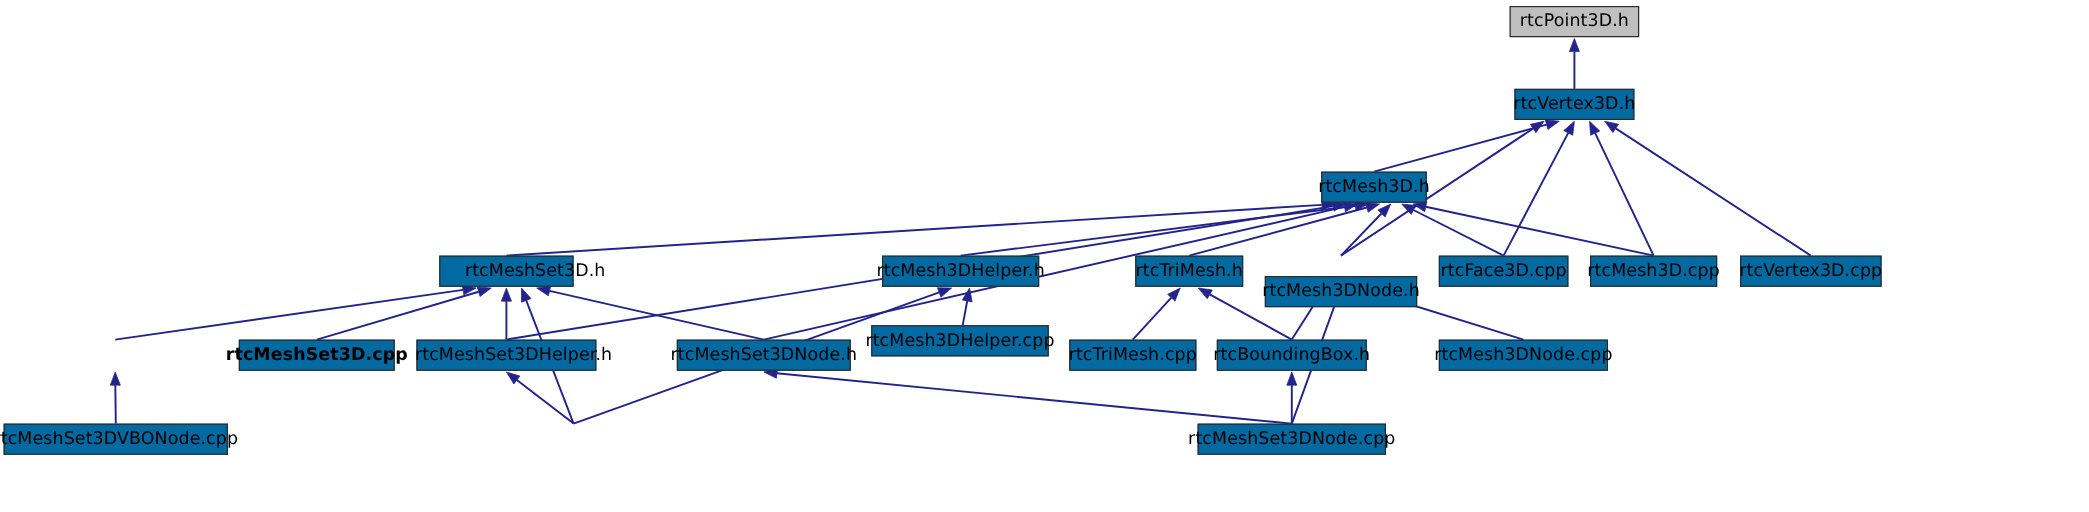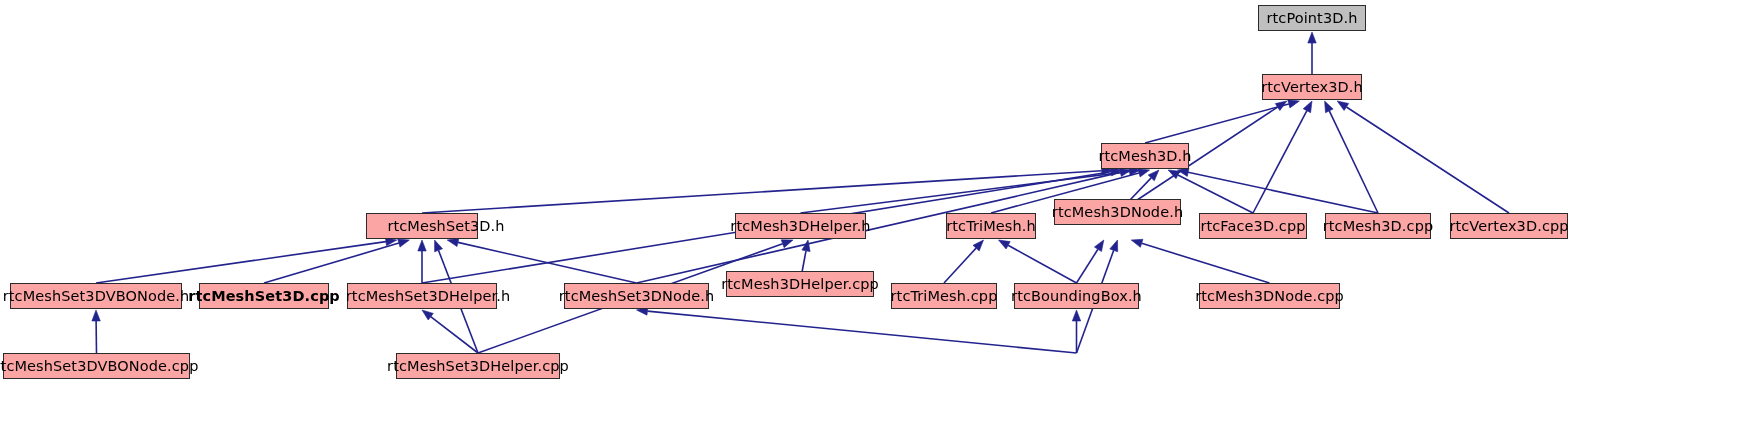--- a/index.html
+++ b/index.html
@@ -28,21 +28,21 @@
   #node-layer {
     position: absolute;
     left: 0;
     top: 0;
     width: 1741px;
     height: 427px;
   }
   .gnode {
     position: absolute;
     box-sizing: border-box;
-    background: #fca5a5;
+    background: #0369a1;
     border: 1px solid #2b2b2b;
     display: flex;
     align-items: center;
     justify-content: center;
     white-space: nowrap;
     color: #000000;
     font-size: 14.5px;
     letter-spacing: 0.1px;
     line-height: 1;
     height: 26px;
@@ -195,35 +195,32 @@
       </div>
       <div class="gnode" style="left: 366px; top: 213px; width: 112px; padding-left: 48px;">
         <span class="nlabel">rtcMeshSet3D.h</span>
       </div>
       <div class="gnode" style="left: 735px; top: 213px; width: 131px;">
         <span class="nlabel">rtcMesh3DHelper.h</span>
       </div>
       <div class="gnode" style="left: 946px; top: 213px; width: 90px;">
         <span class="nlabel">rtcTriMesh.h</span>
       </div>
-      <div class="gnode" style="left: 1054px; top: 199px; width: 127px; text-align: center;">
+      <div class="gnode" style="left: 1054px; top: 230px; width: 127px; text-align: center;">
         <span class="nlabel">rtcMesh3DNode.h</span>
       </div>
       <div class="gnode" style="left: 1199px; top: 213px; width: 108px;">
         <span class="nlabel">rtcFace3D.cpp</span>
       </div>
       <div class="gnode" style="left: 1325px; top: 213px; width: 106px;">
         <span class="nlabel">rtcMesh3D.cpp</span>
       </div>
       <div class="gnode" style="left: 1450px; top: 213px; width: 118px;">
         <span class="nlabel">rtcVertex3D.cpp</span>
       </div>
-      <div class="gnode" style="left: 10px; top: 283px; width: 172px;">
-        <span class="nlabel">rtcMeshSet3DVBONode.h</span>
-      </div>
       <div class="gnode" style="left: 199px; top: 283px; width: 130px; font-weight: bold;">
         <span class="nlabel">rtcMeshSet3D.cpp</span>
       </div>
       <div class="gnode" style="left: 347px; top: 283px; width: 150px; padding-left: 12px;">
         <span class="nlabel">rtcMeshSet3DHelper.h</span>
       </div>
       <div class="gnode" style="left: 564px; top: 283px; width: 145px;">
         <span class="nlabel">rtcMeshSet3DNode.h</span>
       </div>
       <div class="gnode" style="left: 726px; top: 271px; width: 148px;">
@@ -234,17 +231,17 @@
       </div>
       <div class="gnode" style="left: 1014px; top: 283px; width: 125px;">
         <span class="nlabel">rtcBoundingBox.h</span>
       </div>
       <div class="gnode" style="left: 1199px; top: 283px; width: 141px; text-align: center;">
         <span class="nlabel">rtcMesh3DNode.cpp</span>
       </div>
       <div class="gnode" style="left: 3px; top: 353px; width: 187px;">
         <span class="nlabel">rtcMeshSet3DVBONode.cpp</span>
       </div>
-      <div class="gnode" style="left: 396px; top: 353px; width: 164px;">
-        <span class="nlabel">rtcMeshSet3DHelper.cpp</span>
+      <div class="gnode" style="left: 998px; top: 353px; width: 157px;">
+        <span class="nlabel">rtcMeshSet3DNode.cpp</span>
       </div>
     </div>
 </div>
 
 </body></html>

